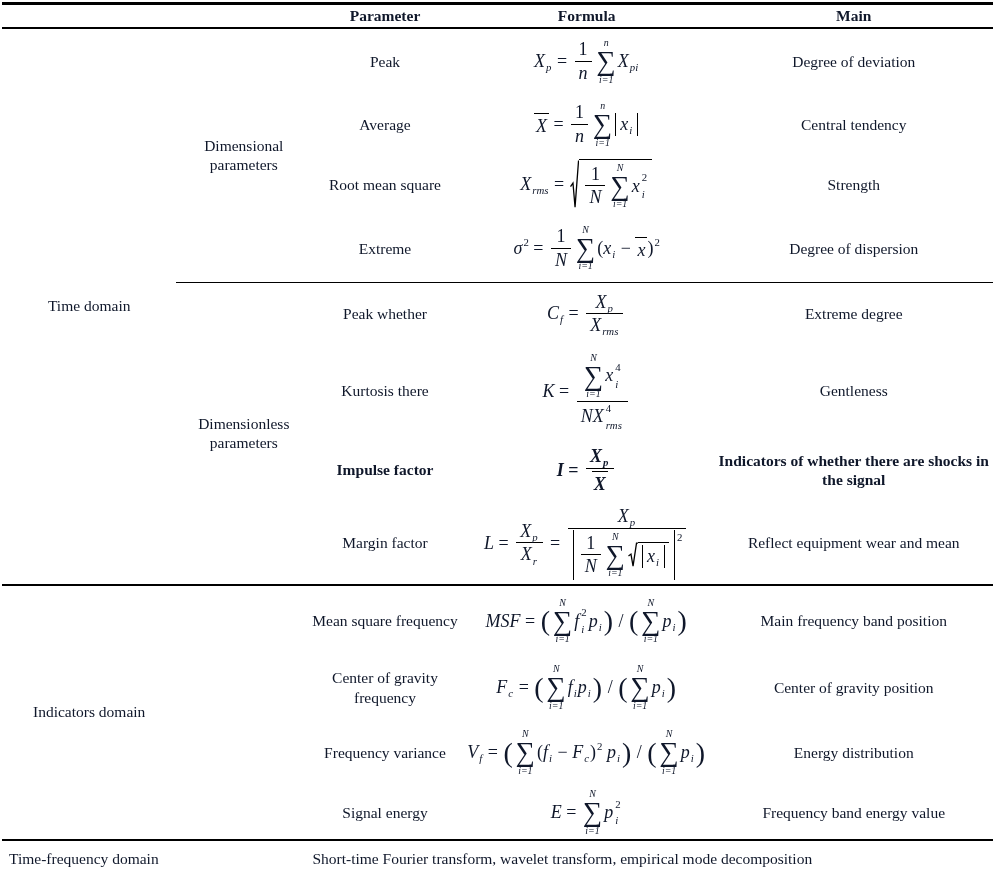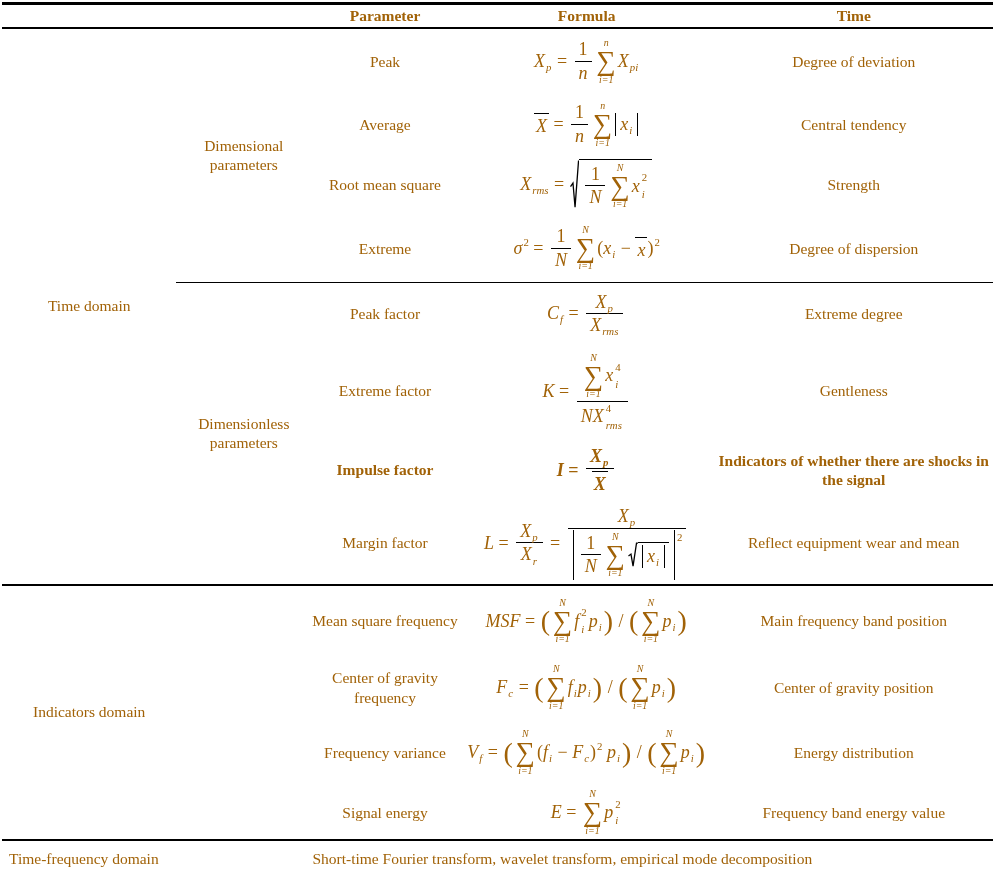--- a/index.html
+++ b/index.html
@@ -1,17 +1,17 @@
 <!DOCTYPE html>
 <html><head>
 <meta charset="utf-8">
 <style>
   html,body{margin:0;padding:0;background:#fff;}
   .page{
-    width:995px;height:871px;background:#ffffff;color:#a16207;
+    width:995px;height:871px;background:#ffffff;color:#0f172a;
     font-family:"Liberation Serif", serif;position:relative;overflow:hidden;
   }
   table.ptable{
     width:991px;margin:2px 2px 0 2px;border-collapse:collapse;table-layout:fixed;
     border-top:3px solid #000;border-bottom:3px solid #000;
   }
   col.c-domain{width:17.6%;} col.c-group{width:13.6%;} col.c-param{width:14.9%;}
   col.c-formula{width:25.8%;} col.c-mean{width:28.1%;}
   th,td{padding:0;text-align:center;vertical-align:middle;font-size:15.5px;line-height:1.25;}
   thead th{border-bottom:2px solid #000;font-weight:bold;}
@@ -62,21 +62,21 @@
         <col class="c-param">
         <col class="c-formula">
         <col class="c-mean">
     </colgroup>
     <thead>
       <tr class="h24">
         <th></th>
         <th></th>
         <th>Parameter</th>
         <th>Formula</th>
-        <th>Time</th>
+        <th>Main</th>
       </tr>
     </thead>
     <tbody>
       <tr class="h67">
         <td rowspan="8" class="bb2">Time domain</td>
         <td rowspan="4" class="bb15">Dimensional parameters</td>
         <td>Peak</td>
         <td><span class="fx"><span class="fx-seq"><span class="fx-v">X</span><span class="fx-sub">p</span><span class="fx-n"> = </span><span class="fx-frac"><span class="fx-num"><span class="fx-n">1</span></span><span class="fx-den"><span class="fx-v">n</span></span></span><span class="fx-sum"><span class="fx-lim">n</span><span class="fx-sigma">∑</span><span class="fx-lim">i=1</span></span><span class="fx-v">X</span><span class="fx-sub">pi</span></span></span></td>
         <td>Degree of deviation</td>
       </tr>
@@ -92,26 +92,26 @@
                     </svg></span><span class="fx-sqrt-body"><span class="fx-seq"><span class="fx-frac"><span class="fx-num"><span class="fx-n">1</span></span><span class="fx-den"><span class="fx-v">N</span></span></span><span class="fx-sum"><span class="fx-lim">N</span><span class="fx-sigma">∑</span><span class="fx-lim">i=1</span></span><span class="fx-v">x</span><span class="fx-ss"><span class="fx-ss-up">2</span><span class="fx-ss-dn">i</span></span></span></span></span></span></span></td>
         <td>Strength</td>
       </tr>
       <tr class="h68">
         <td class="bb15">Extreme</td>
         <td class="bb15"><span class="fx"><span class="fx-seq"><span class="fx-v">σ</span><span class="fx-sup">2</span><span class="fx-n"> = </span><span class="fx-frac"><span class="fx-num"><span class="fx-n">1</span></span><span class="fx-den"><span class="fx-v">N</span></span></span><span class="fx-sum"><span class="fx-lim">N</span><span class="fx-sigma">∑</span><span class="fx-lim">i=1</span></span><span class="fx-n">(</span><span class="fx-v">x</span><span class="fx-sub">i</span><span class="fx-n"> − </span><span class="fx-ov"><span class="fx-v">x</span></span><span class="fx-n">)</span><span class="fx-sup">2</span></span></span></td>
         <td class="bb15">Degree of dispersion</td>
       </tr>
       <tr class="h62">
         <td rowspan="4" class="bb2">Dimensionless parameters</td>
-        <td>Peak factor</td>
+        <td>Peak whether</td>
         <td><span class="fx"><span class="fx-seq"><span class="fx-v">C</span><span class="fx-sub">f</span><span class="fx-n"> = </span><span class="fx-frac"><span class="fx-num"><span class="fx-seq"><span class="fx-v">X</span><span class="fx-sub">p</span></span></span><span class="fx-den"><span class="fx-seq"><span class="fx-v">X</span><span class="fx-sub">rms</span></span></span></span></span></span></td>
         <td>Extreme degree</td>
       </tr>
       <tr class="h93">
-        <td>Extreme factor</td>
+        <td>Kurtosis there</td>
         <td><span class="fx"><span class="fx-seq"><span class="fx-v">K</span><span class="fx-n"> = </span><span class="fx-frac"><span class="fx-num"><span class="fx-seq"><span class="fx-sum"><span class="fx-lim">N</span><span class="fx-sigma">∑</span><span class="fx-lim">i=1</span></span><span class="fx-v">x</span><span class="fx-ss"><span class="fx-ss-up">4</span><span class="fx-ss-dn">i</span></span></span></span><span class="fx-den"><span class="fx-seq"><span class="fx-v">NX</span><span class="fx-ss"><span class="fx-ss-up">4</span><span class="fx-ss-dn">rms</span></span></span></span></span></span></span></td>
         <td>Gentleness</td>
       </tr>
       <tr class="h65">
         <td>Impulse factor</td>
         <td><span class="fx"><span class="fx-seq"><span class="fx-v">I</span><span class="fx-n"> = </span><span class="fx-frac"><span class="fx-num"><span class="fx-seq"><span class="fx-v">X</span><span class="fx-sub">p</span></span></span><span class="fx-den"><span class="fx-ov"><span class="fx-v">X</span></span></span></span></span></span></td>
         <td>Indicators of whether there are shocks in the signal</td>
       </tr>
       <tr class="h82">
         <td class="bb2">Margin factor</td>

